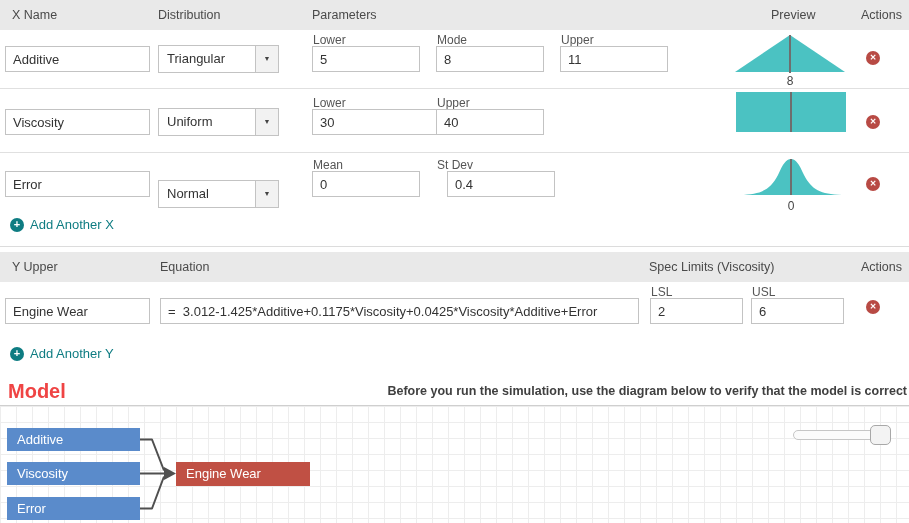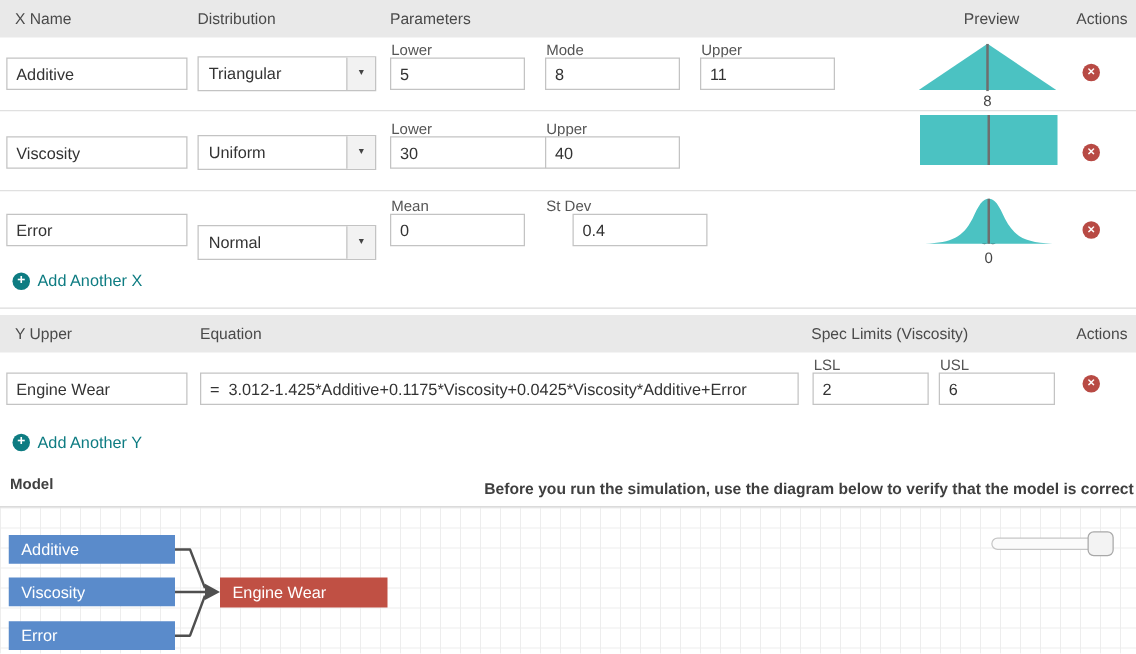--- a/index.html
+++ b/index.html
@@ -15,21 +15,21 @@
   .hdr-label { position:absolute; top:0; height:30px; line-height:30px; font-size:12.5px; color:#4a4a4a; white-space:nowrap; }
 
   
   .txt-input {
     position:absolute; height:26px; border:1px solid #c3c3c3; background:#fff;
     font-family:"Liberation Sans", sans-serif; font-size:13px; color:#333; padding:0 7px; outline:none;
   }
   .param-label { position:absolute; font-size:12px; color:#555; white-space:nowrap; }
 
   
-  .dd { position:absolute; width:143px; height:28px; border:1px solid #c3c3c3; background:#fff; cursor:pointer; }
+  .dd { position:absolute; width:121px; height:28px; border:1px solid #c3c3c3; background:#fff; cursor:pointer; }
   .dd-text { position:absolute; left:8px; top:0; line-height:26px; font-size:13px; color:#333; }
   .dd-btn { position:absolute; right:0; top:0; width:23px; height:26px; background:#f2f2f2; border-left:1px solid #c3c3c3; text-align:center; }
   .dd-arrow { font-size:7px; color:#444; line-height:26px; }
 
   
   .preview-label { position:absolute; font-size:12px; color:#444; text-align:center; }
   .shape-rect { position:absolute; background:#4bc2c2; }
   .centerline { position:absolute; width:2px; background:#6e6e6e; }
 
   
@@ -42,21 +42,21 @@
   .add-link { position:absolute; display:flex; align-items:center; cursor:pointer; }
   .add-icon {
     width:14px; height:14px; border-radius:50%; background:#0e7c82; color:#fff;
     font-size:11px; line-height:13px; text-align:center; font-weight:bold;
   }
   .add-text { margin-left:6px; font-size:13px; color:#0e7c82; }
 
   .row-sep { position:absolute; left:0; width:909px; height:1px; background:#e0e0e0; }
 
   
-  .model-title { position:absolute; left:8px; top:380px; font-size:12px; font-weight:bold; color:#404040; }
+  .model-title { position:absolute; left:8px; top:380px; font-size:20px; font-weight:bold; color:#ef4444; }
   .model-note { position:absolute; right:2px; top:384px; font-size:12.5px; font-weight:600; color:#3f3f3f; white-space:nowrap; }
 
   .diagram {
     position:absolute; left:0; top:405px; width:909px; height:118px;
     border-top:1px solid #cfcfcf; background-color:#fff;
     background-image:
       linear-gradient(#ededed 1px, transparent 1px),
       linear-gradient(90deg, #ededed 1px, transparent 1px);
     background-size:16px 16px;
   }
@@ -122,21 +122,21 @@
 
   <div>
     <input class="txt-input" style="left: 5px; top: 171px; width: 145px;" value="Error">
     <div class="dd" style="left:158px; top:180px;">
       <span class="dd-text">Normal</span>
       <span class="dd-btn"><span class="dd-arrow">▼</span></span>
     </div>
     <span class="param-label" style="left:313px; top:158px;">Mean</span>
     <input class="txt-input" style="left: 312px; top: 171px; width: 108px;" value="0">
     <span class="param-label" style="left:437px; top:158px;">St Dev</span>
-    <input class="txt-input" style="left: 458px; top: 171px; width: 108px;" value="0.4">
+    <input class="txt-input" style="left: 447px; top: 171px; width: 108px;" value="0.4">
 
     <svg class="abs" style="left:738px; top:154px;" width="106" height="42">
       <path d="M2,41 C24,40 32,36 40,21 C45,10 48,5 53,5 C58,5 61,10 66,21 C74,36 82,40 104,41 Z" fill="#4bc2c2"></path>
       <line x1="53" y1="5" x2="53" y2="41" stroke="#6e6e6e" stroke-width="2"></line>
     </svg>
     <span class="preview-label" style="left:738px; top:199px; width:106px;">0</span>
     <span class="del-btn" style="left:866px; top:177px;">✕</span>
   </div>
 
   <div class="add-link" style="left:10px; top:217px;">

